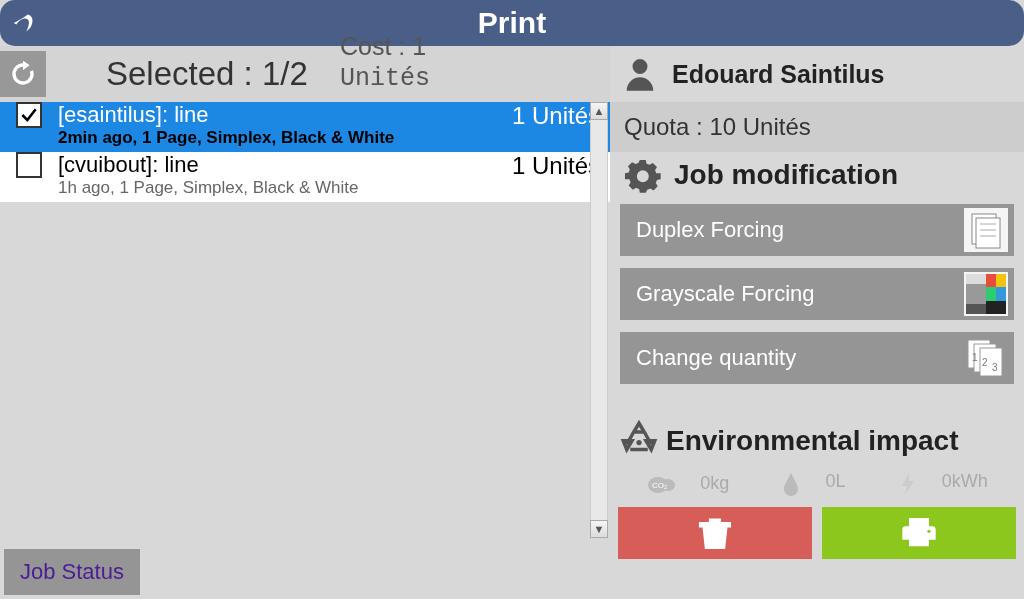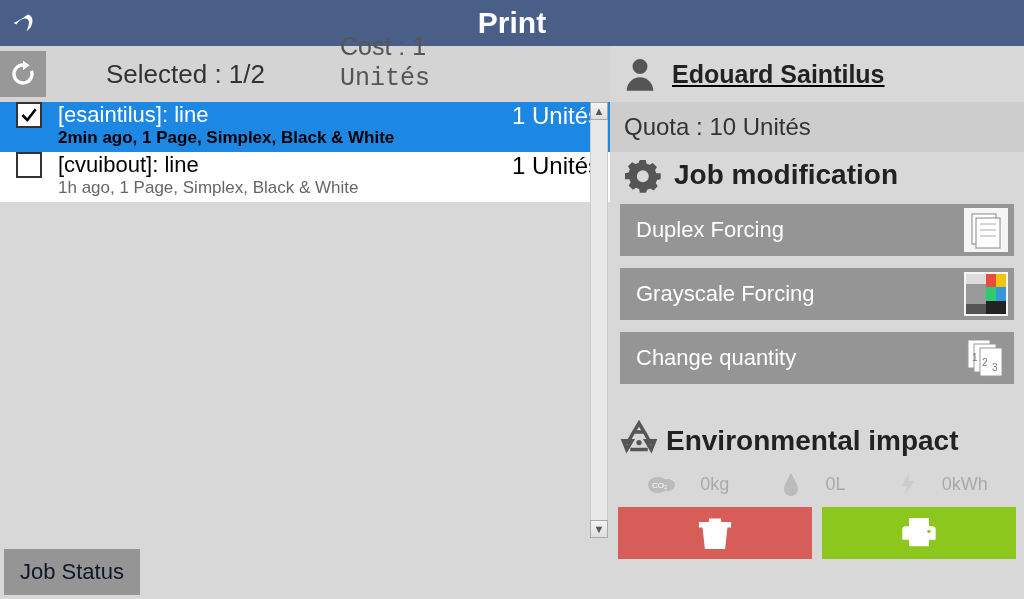--- a/index.html
+++ b/index.html
@@ -10,20 +10,21 @@
     font-family: Arial, sans-serif;
     overflow: hidden;
     position: relative;
   }
   .titlebar {
     height: 46px;
     background: #4a5f87;
     display: flex;
     align-items: center;
     position: relative;
+    border-radius: 15px;
   }
   .back-btn {
     width: 50px;
     height: 46px;
     display: flex;
     align-items: center;
     justify-content: center;
     cursor: pointer;
   }
   .titlebar-title {
@@ -62,21 +63,21 @@
     height: 46px;
     margin: 5px 0 5px 0;
     background: #989898;
     display: flex;
     align-items: center;
     justify-content: center;
     cursor: pointer;
   }
   .selected-text {
     margin-left: 60px;
-    font-size: 26px;
+    font-size: 33px;
     color: #333;
     text-align: right;
   }
   .cost-stack {
     position: absolute;
     left: 340px;
     top: -16px;
     font-size: 25px;
     color: #555;
     line-height: 1.3;
@@ -136,21 +137,20 @@
     background: #e8e8e8;
     border-left: 1px solid #ccc;
     border-right: 1px solid #ccc;
   }
   .user-row {
     height: 56px;
     display: flex;
     align-items: center;
     padding-left: 8px;
     background: #d8d8d8;
-    text-decoration: underline;
   }
   .user-icon { width: 44px; display: flex; justify-content: center; }
   .user-name { font-size: 25px; font-weight: bold; margin-left: 10px; color: #222; }
   .quota-row {
     height: 50px;
     background: #cdcdcd;
     display: flex;
     align-items: center;
     padding-left: 14px;
     font-size: 24px;
@@ -193,42 +193,42 @@
   }
   .env-stats {
     height: 40px;
     display: flex;
     align-items: center;
     justify-content: space-around;
     padding: 0 10px;
     color: #aaa;
     font-size: 18px;
   }
-  .env-stat { display: flex; align-items: center; gap: 24px; }
+  .env-stat { display: flex; align-items: flex-start; gap: 24px; }
   .action-row {
     height: 60px;
     display: flex;
     gap: 10px;
     padding: 3px 8px 5px 8px;
   }
   .action-btn {
     flex: 1;
     display: flex;
     align-items: center;
     justify-content: center;
     cursor: pointer;
   }
   .delete-btn { background: #d65d58; }
   .print-btn { background: #8cc71e; }
   .job-status-btn {
     position: absolute;
     bottom: 4px;
     left: 4px;
     background: #959595;
-    color: #0f172a;
+    color: #4c1d95;
     font-size: 22px;
     padding: 10px 16px;
     cursor: pointer;
   }
 </style>
 </head>
 <body>
 
 <div class="titlebar">
   <div class="back-btn">

